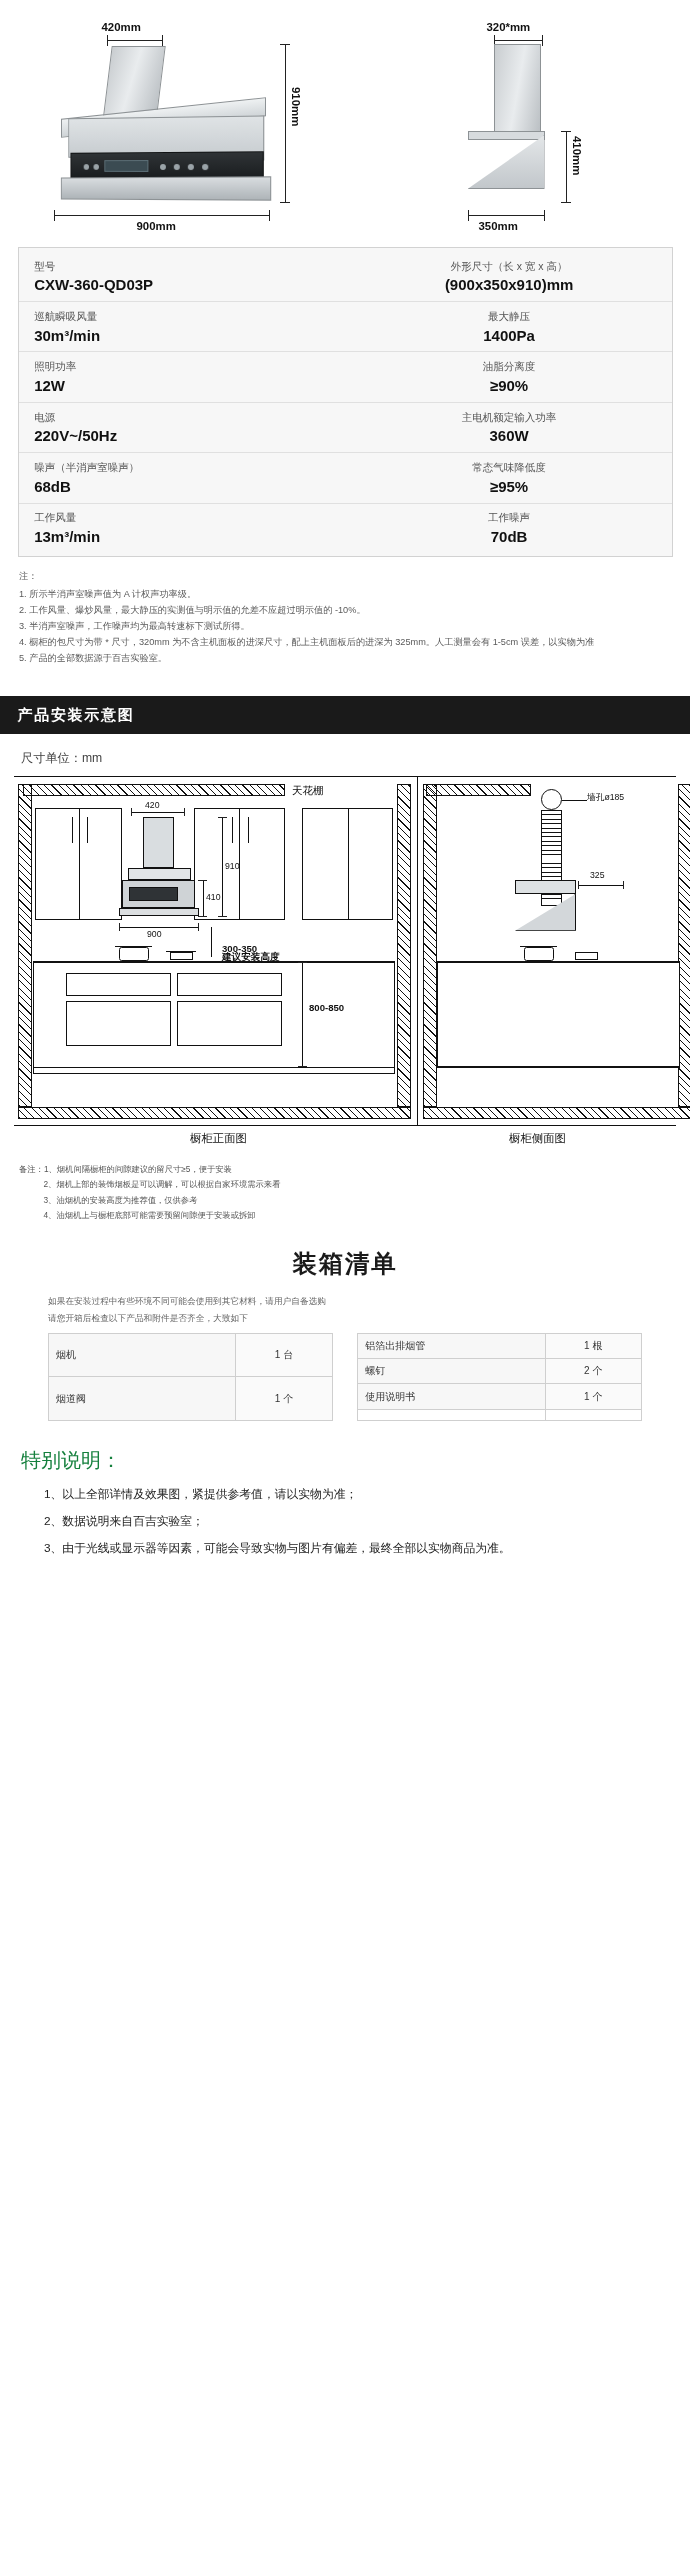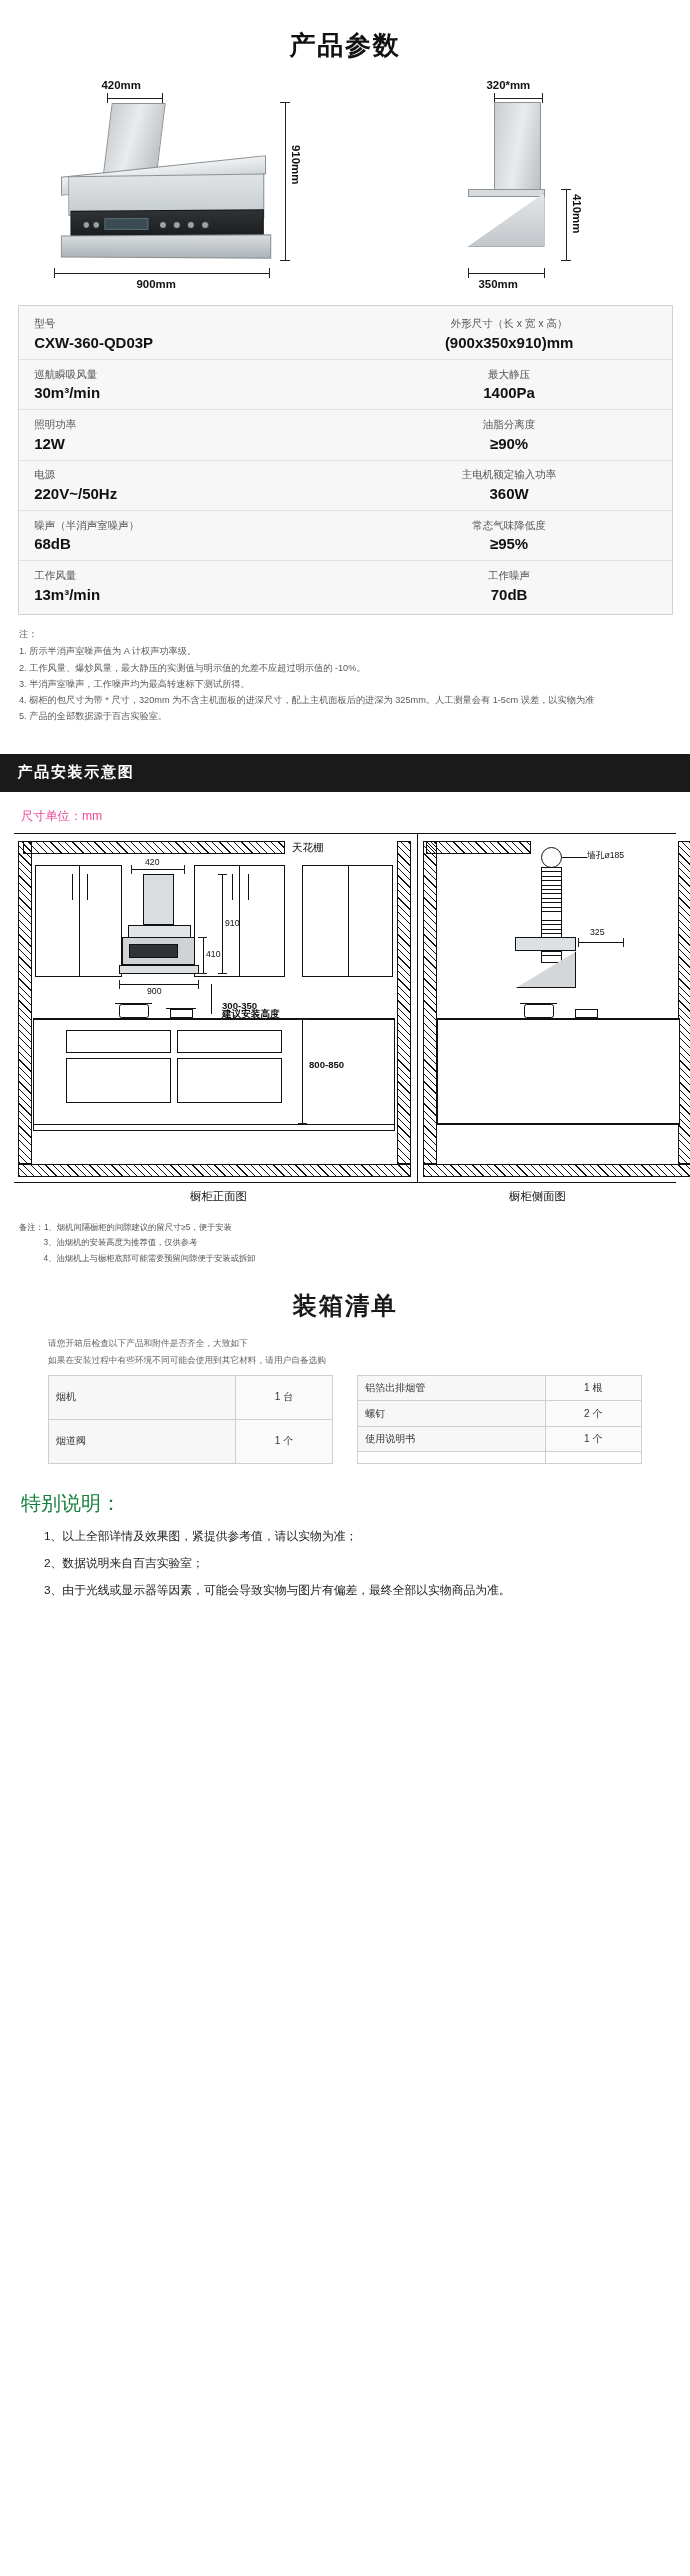--- a/index.html
+++ b/index.html
@@ -145,21 +145,21 @@
     color: #fff;
     font-size: 15px;
     font-weight: bold;
     letter-spacing: 1.7px;
     padding: 9.6px 0 9.6px 17.5px;
     margin: 0 0 0 0;
   }
   .unit-line {
     font-size: 12.2px;
     margin: 15.7px 0 8.7px 21px;
-    color:#ec4899;
+    color:#404040;
   }
 
   .inst-wrap {
     position: relative;
     margin: 0 14px;
     height: 350px;
     border-top: 0.9px solid #111;
     border-bottom: 0.9px solid #111;
     background:#fff;
   }
@@ -230,21 +230,20 @@
     color:#222;
   }
   ol.spnotes li { margin-bottom: 3.5px; }
 </style>
 </head>
 <body>
 
 <div class="page">
 
   <div class="sec1">
-    <div class="h-title">产品参数</div>
 
     <div class="diagram-wrap">
 
       <div class="front">
 
         <div class="dimline h" style="left:63px; top:19px; width:56px;"></div>
         <div class="tick" style="left:63px; top:14px; width:0.9px; height:10.5px;"></div>
         <div class="tick" style="left:118px; top:14px; width:0.9px; height:10.5px;"></div>
         <div class="dimtext" style="left:58px; top:0px;">420mm</div>
 
@@ -483,29 +482,30 @@
       </div>
     </div>
 
     <div class="caption-row">
       <div class="caption" style="left:176px;">橱柜正面图</div>
       <div class="caption" style="left:495px;">橱柜侧面图</div>
     </div>
 
     <div class="remark">
       <span>备注：</span><span>1、烟机间隔橱柜的间隙建议的留尺寸≥5，便于安装</span>
+      <div style="margin-left:24.5px;">2、烟机上部的装饰烟板是可以调解，可以根据自家环境需示来看</div>
       <div style="margin-left:24.5px;">3、油烟机的安装高度为推荐值，仅供参考</div>
       <div style="margin-left:24.5px;">4、油烟机上与橱柜底部可能需要预留间隙便于安装或拆卸</div>
     </div>
   </div>
 
   <div class="sec3">
     <div class="pack-title">装箱清单</div>
+    <div class="pack-note">如果在安装过程中有些环境不同可能会使用到其它材料，请用户自备选购</div>
     <div class="pack-note">请您开箱后检查以下产品和附件是否齐全，大致如下</div>
-    <div class="pack-note">如果在安装过程中有些环境不同可能会使用到其它材料，请用户自备选购</div>
 
     <div class="pack-tables">
       <table class="pack">
         <tbody>
             <tr>
           <td>烟机</td>
           <td class="qty">1 台</td>
         </tr>
         <tr>
           <td>烟道阀</td>

